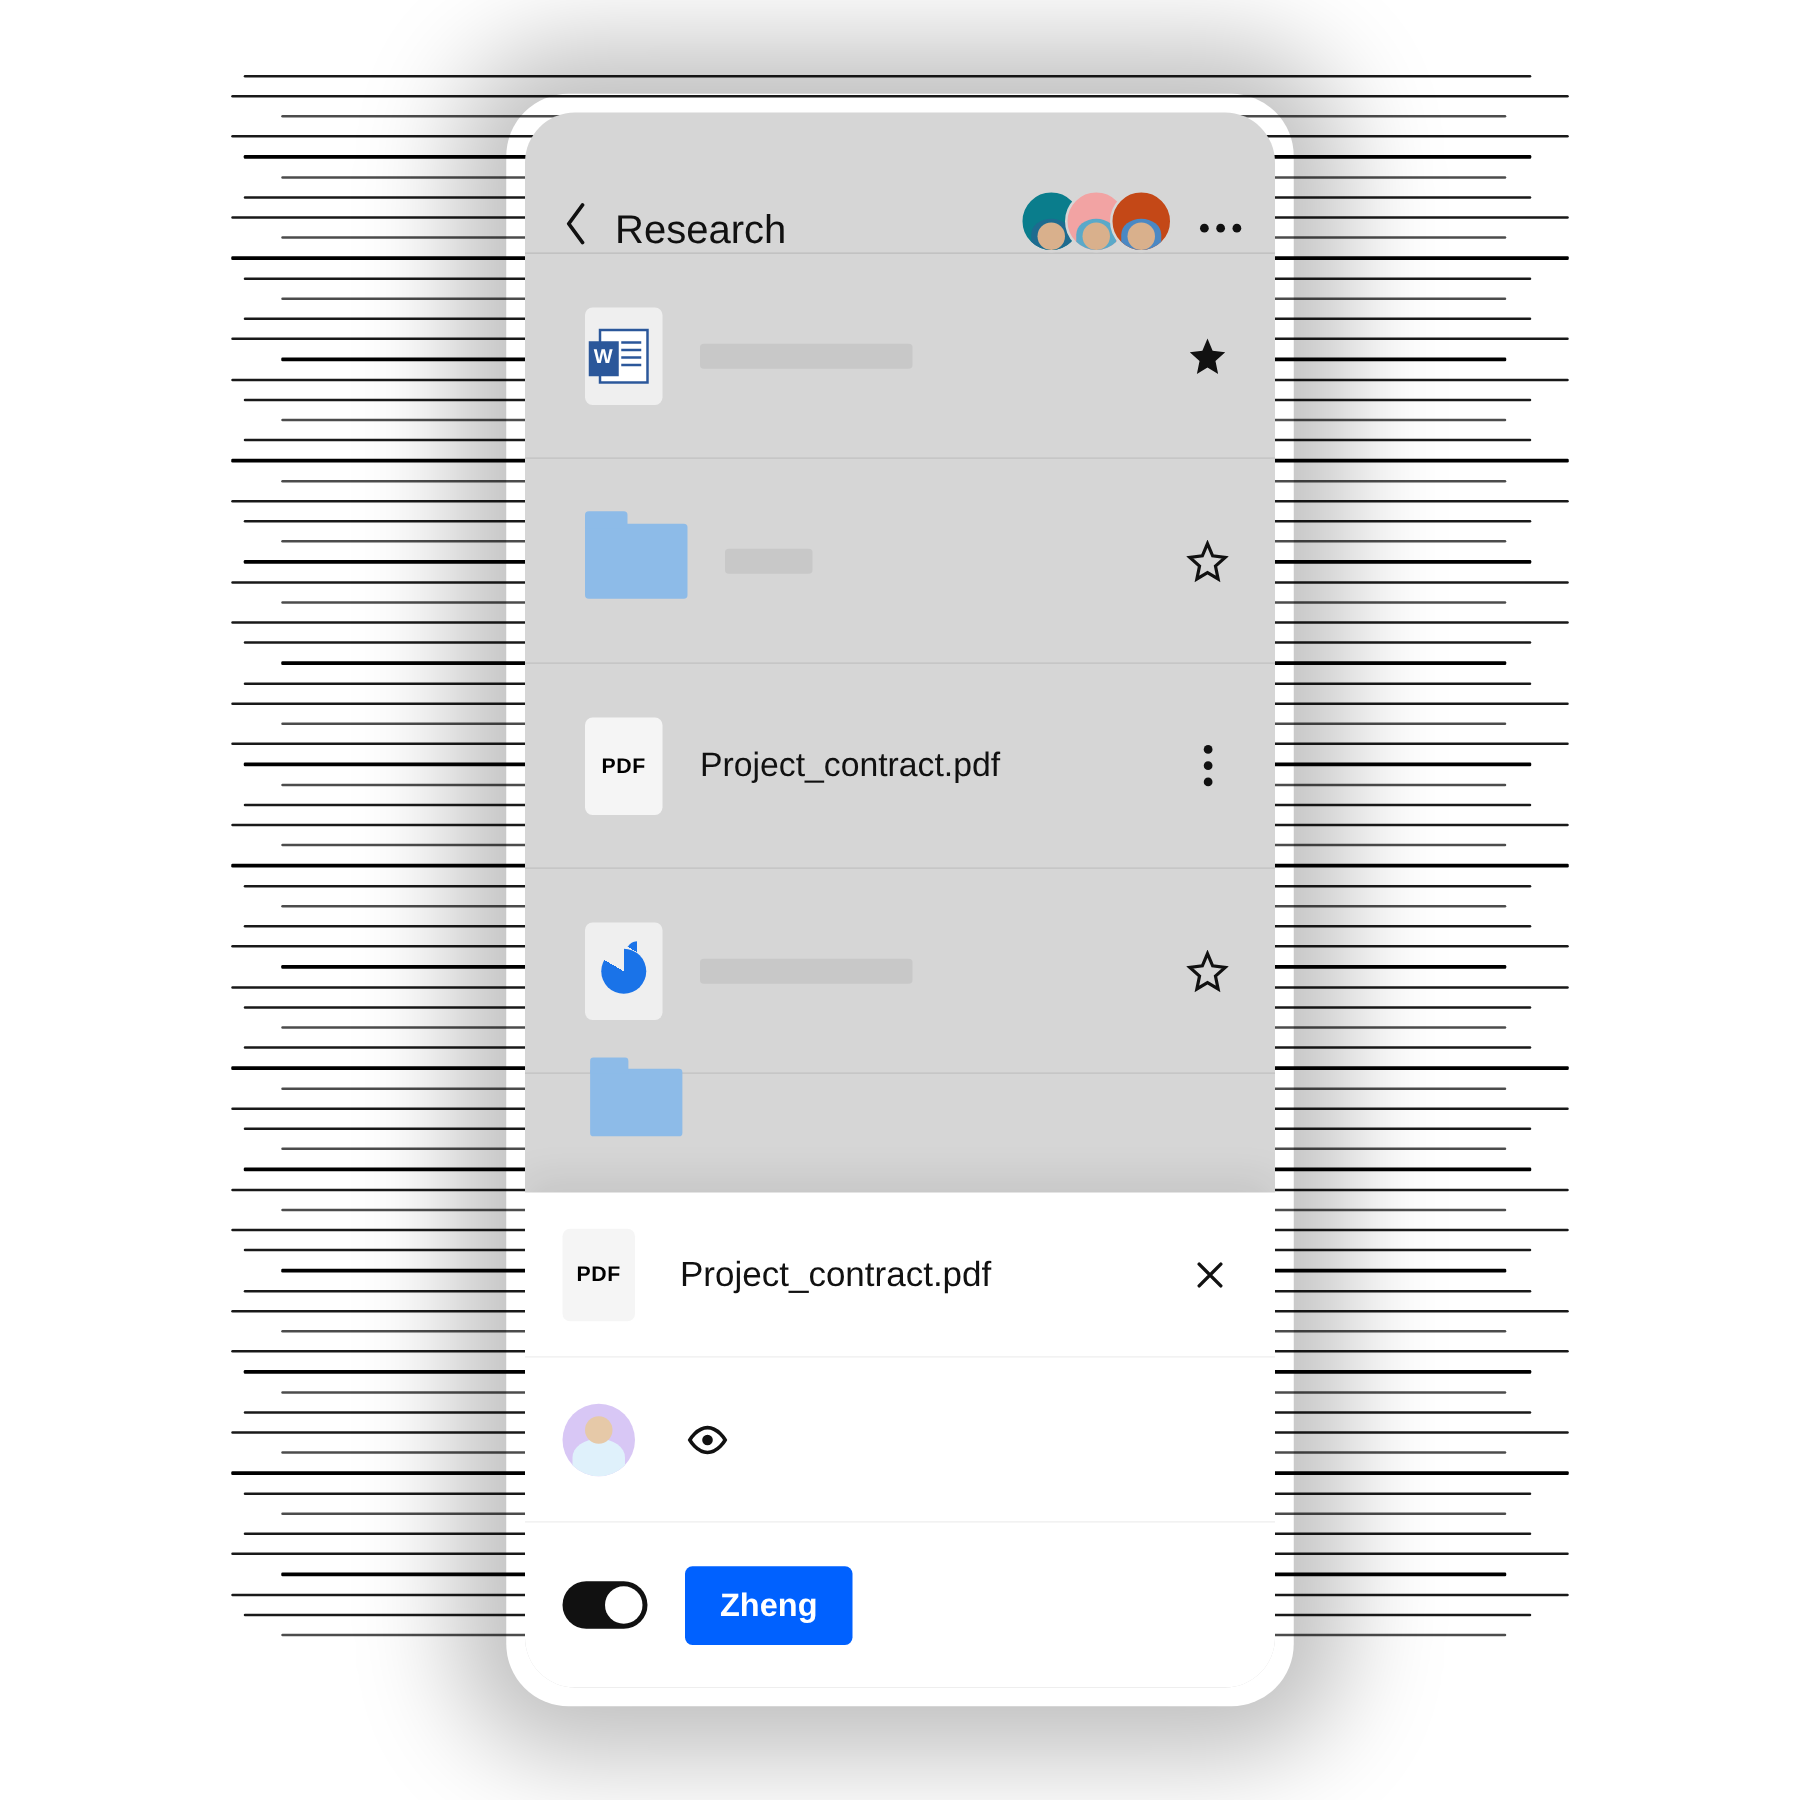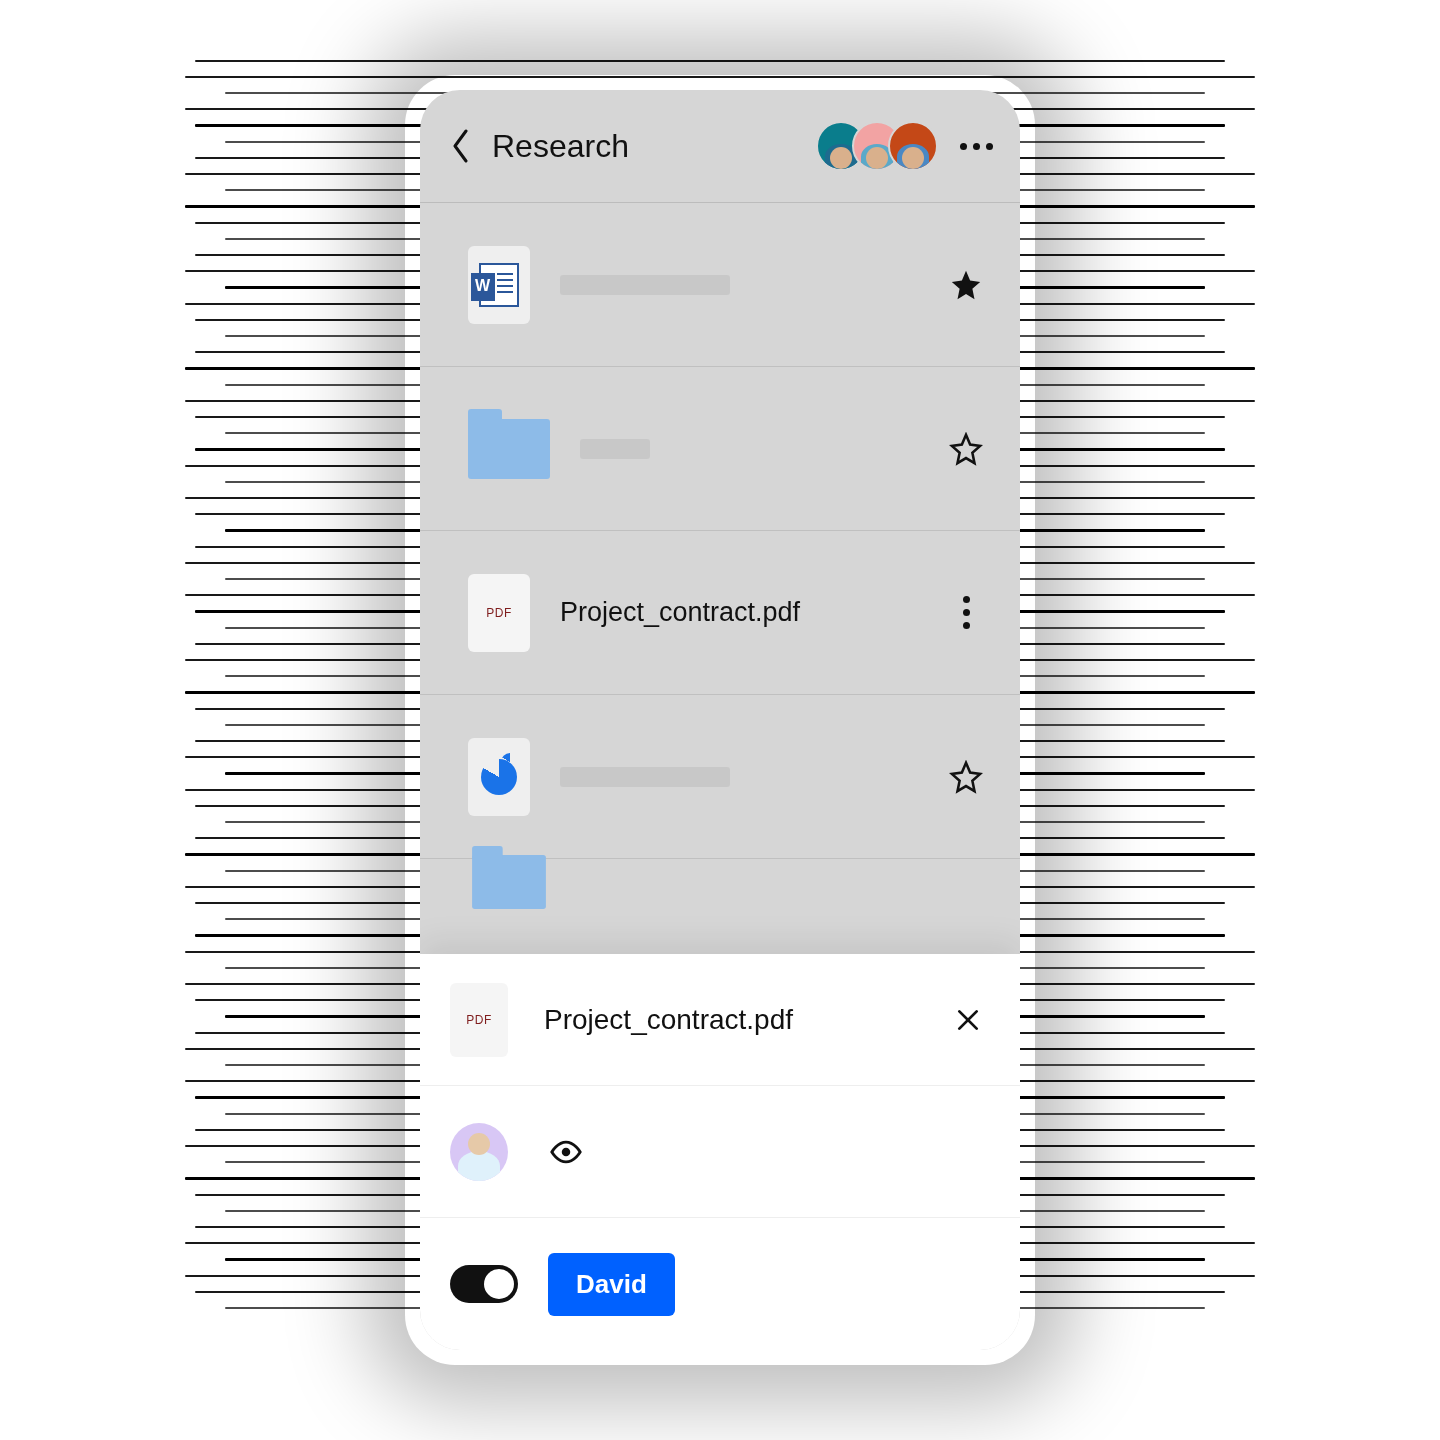--- a/index.html
+++ b/index.html
@@ -44,21 +44,21 @@
     overflow: hidden;
     z-index: 2;
     display: flex;
     flex-direction: column;
   }
 
   
   .header {
     height: 112px;
     display: flex;
-    align-items: center;
+    align-items: flex-end;
     padding: 0 24px 0 18px;
   }
   .back-btn {
     width: 46px; height: 46px;
     display:flex;align-items:center;justify-content:center;
     cursor: pointer;
   }
   .back-btn svg { width: 20px; height: 34px; }
   .header-title {
     font-size: 32px;
@@ -124,21 +124,21 @@
   .word-icon::after{content:"W";position:absolute;left:-6px;top:12px;color:#fff;font-size:16px;font-weight:700;}
   .word-icon .lines{position:absolute;right:4px;top:8px;width:16px;}
   .word-icon .lines span{display:block;height:2px;background:#2b579a;margin-bottom:4px;}
 
   
   .folder-icon{width:82px;height:60px;position:relative;}
   .folder-icon .tab{position:absolute;top:-10px;left:0;width:34px;height:14px;background:#8dbbe8;border-radius:3px 3px 0 0;}
   .folder-icon .body{width:82px;height:60px;background:#8dbbe8;border-radius:3px;}
 
   
-  .pdf-label{font-size:12px;font-weight:400;color:#7f1d1d;letter-spacing:.5px;}
+  .pdf-label{font-size:17px;font-weight:700;color:#000000;letter-spacing:.5px;}
   .thumb.pdf{background:#f5f5f5;}
 
   
   .chart-icon{position:relative;width:36px;height:36px;}
   .chart-pie{width:36px;height:36px;border-radius:50%;
     background:
       conic-gradient(#1a73e8 0deg 300deg, transparent 300deg 360deg);
   }
   .chart-wedge{position:absolute;top:-6px;right:-2px;width:18px;height:18px;border-radius:50%;
     background:conic-gradient(transparent 0 300deg,#1a73e8 300deg 360deg);}
@@ -404,18 +404,18 @@
           <path d="M12 5C6 5 2 12 2 12s4 7 10 7 10-7 10-7-4-7-10-7z" fill="none" stroke="#111" stroke-width="2"></path>
           <circle cx="12" cy="12" r="3" fill="#111"></circle>
         </svg>
       </div>
     </div>
 
     <div class="sheet-row">
       <div class="toggle">
         <div class="knob"></div>
       </div>
-      <button class="share-btn">David</button>
+      <button class="share-btn">Zheng</button>
     </div>
 
   </div>
 
 </div>
 
 </body></html>

